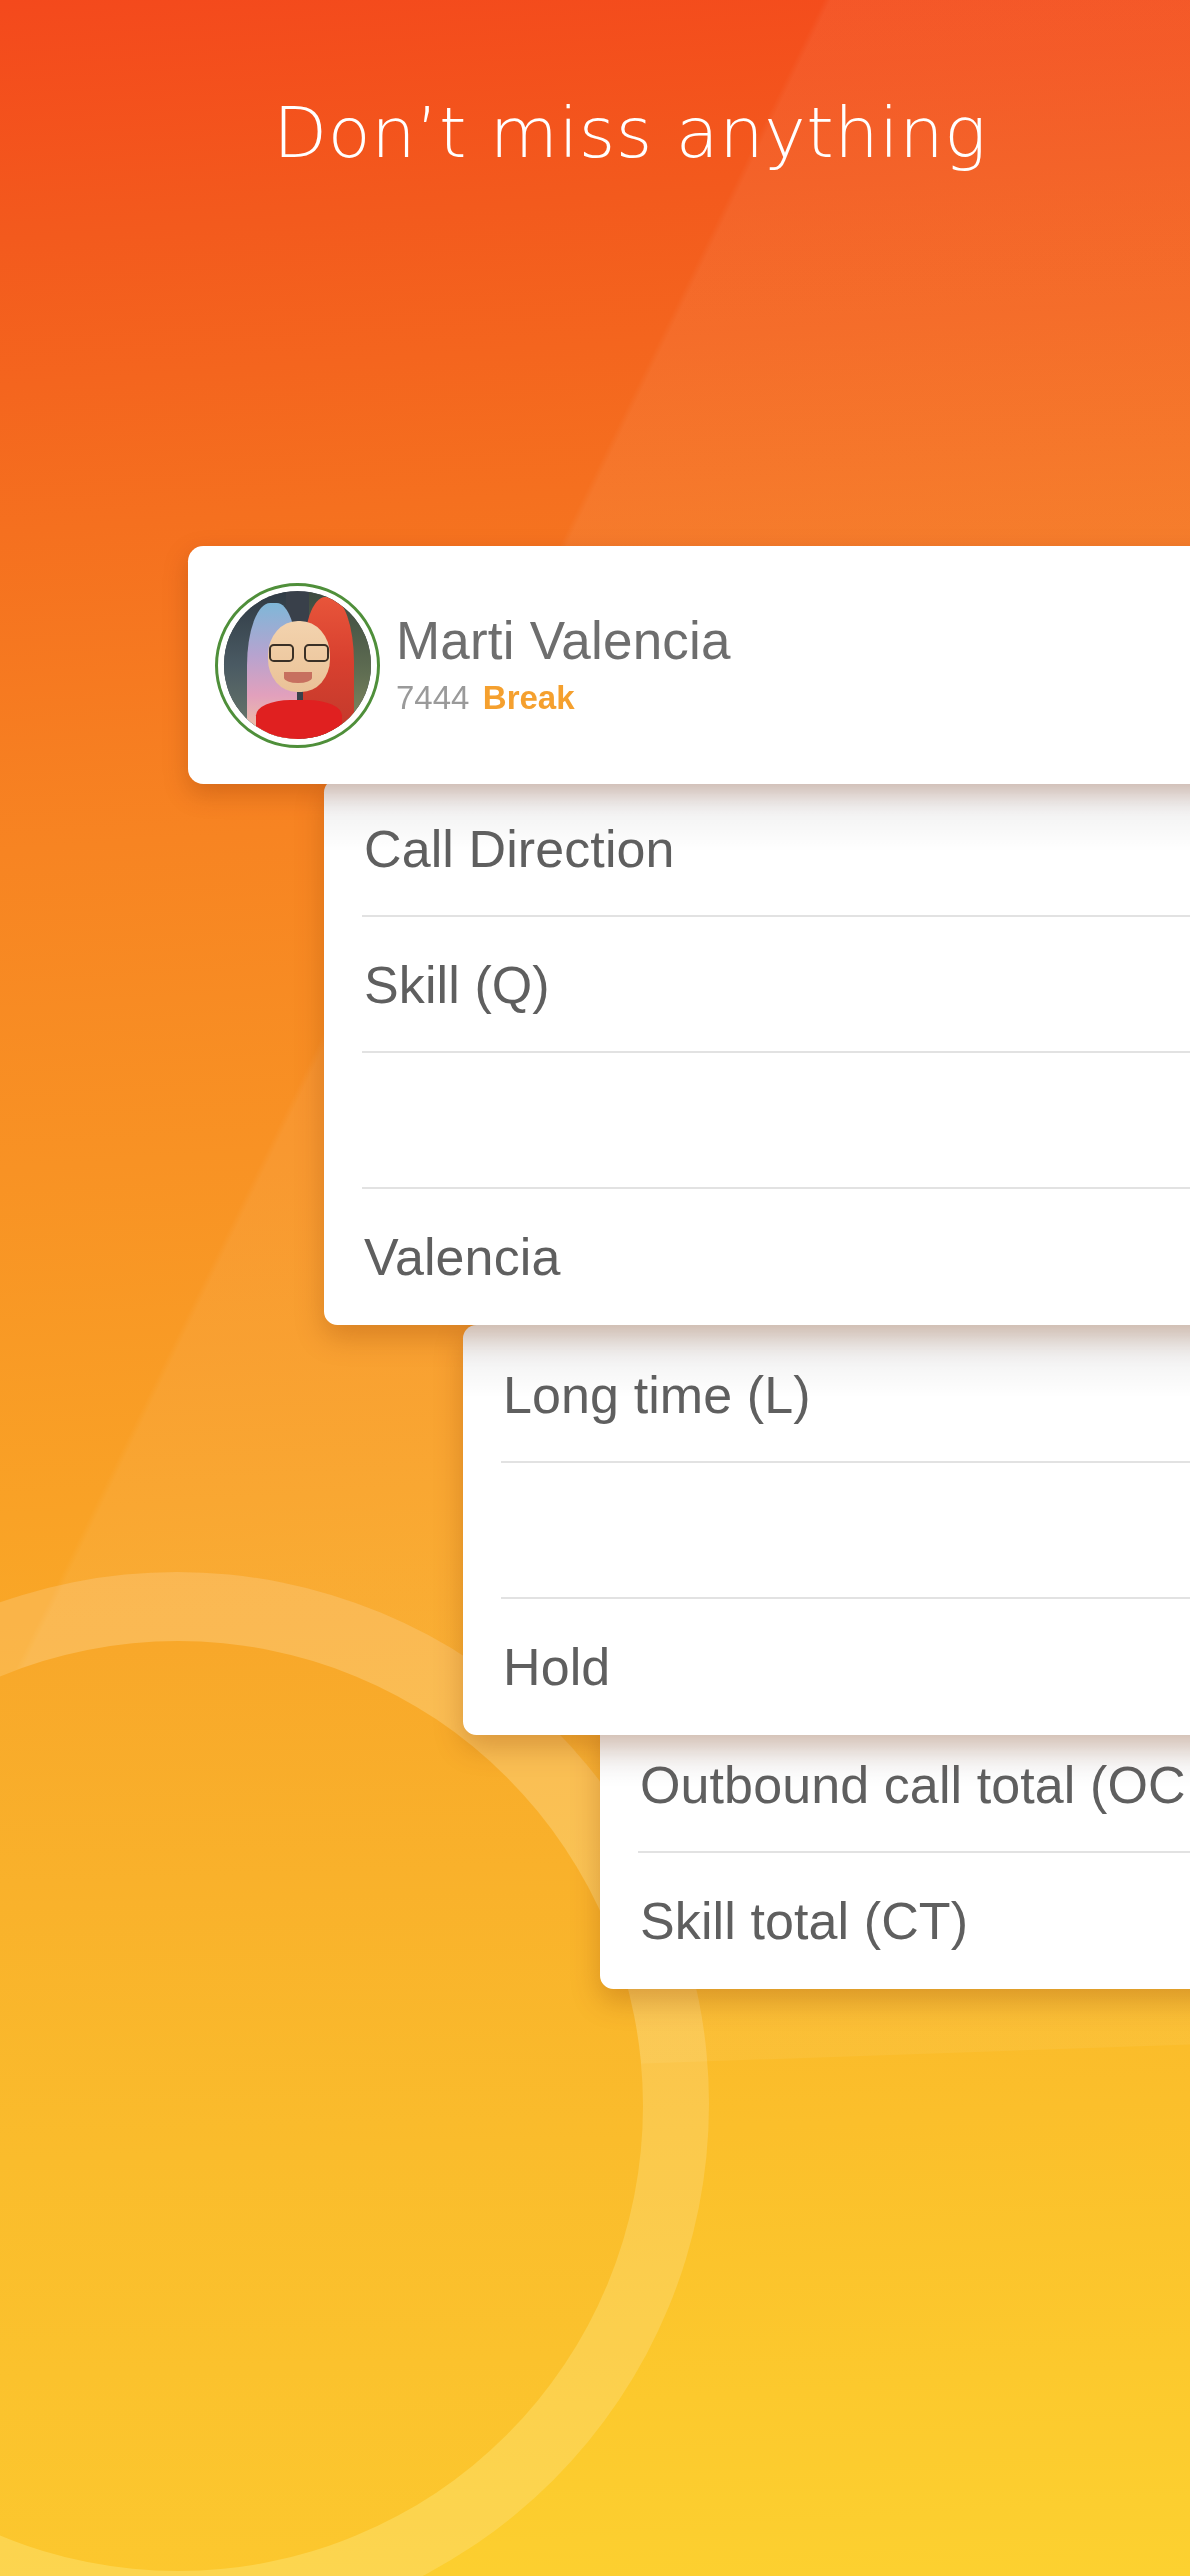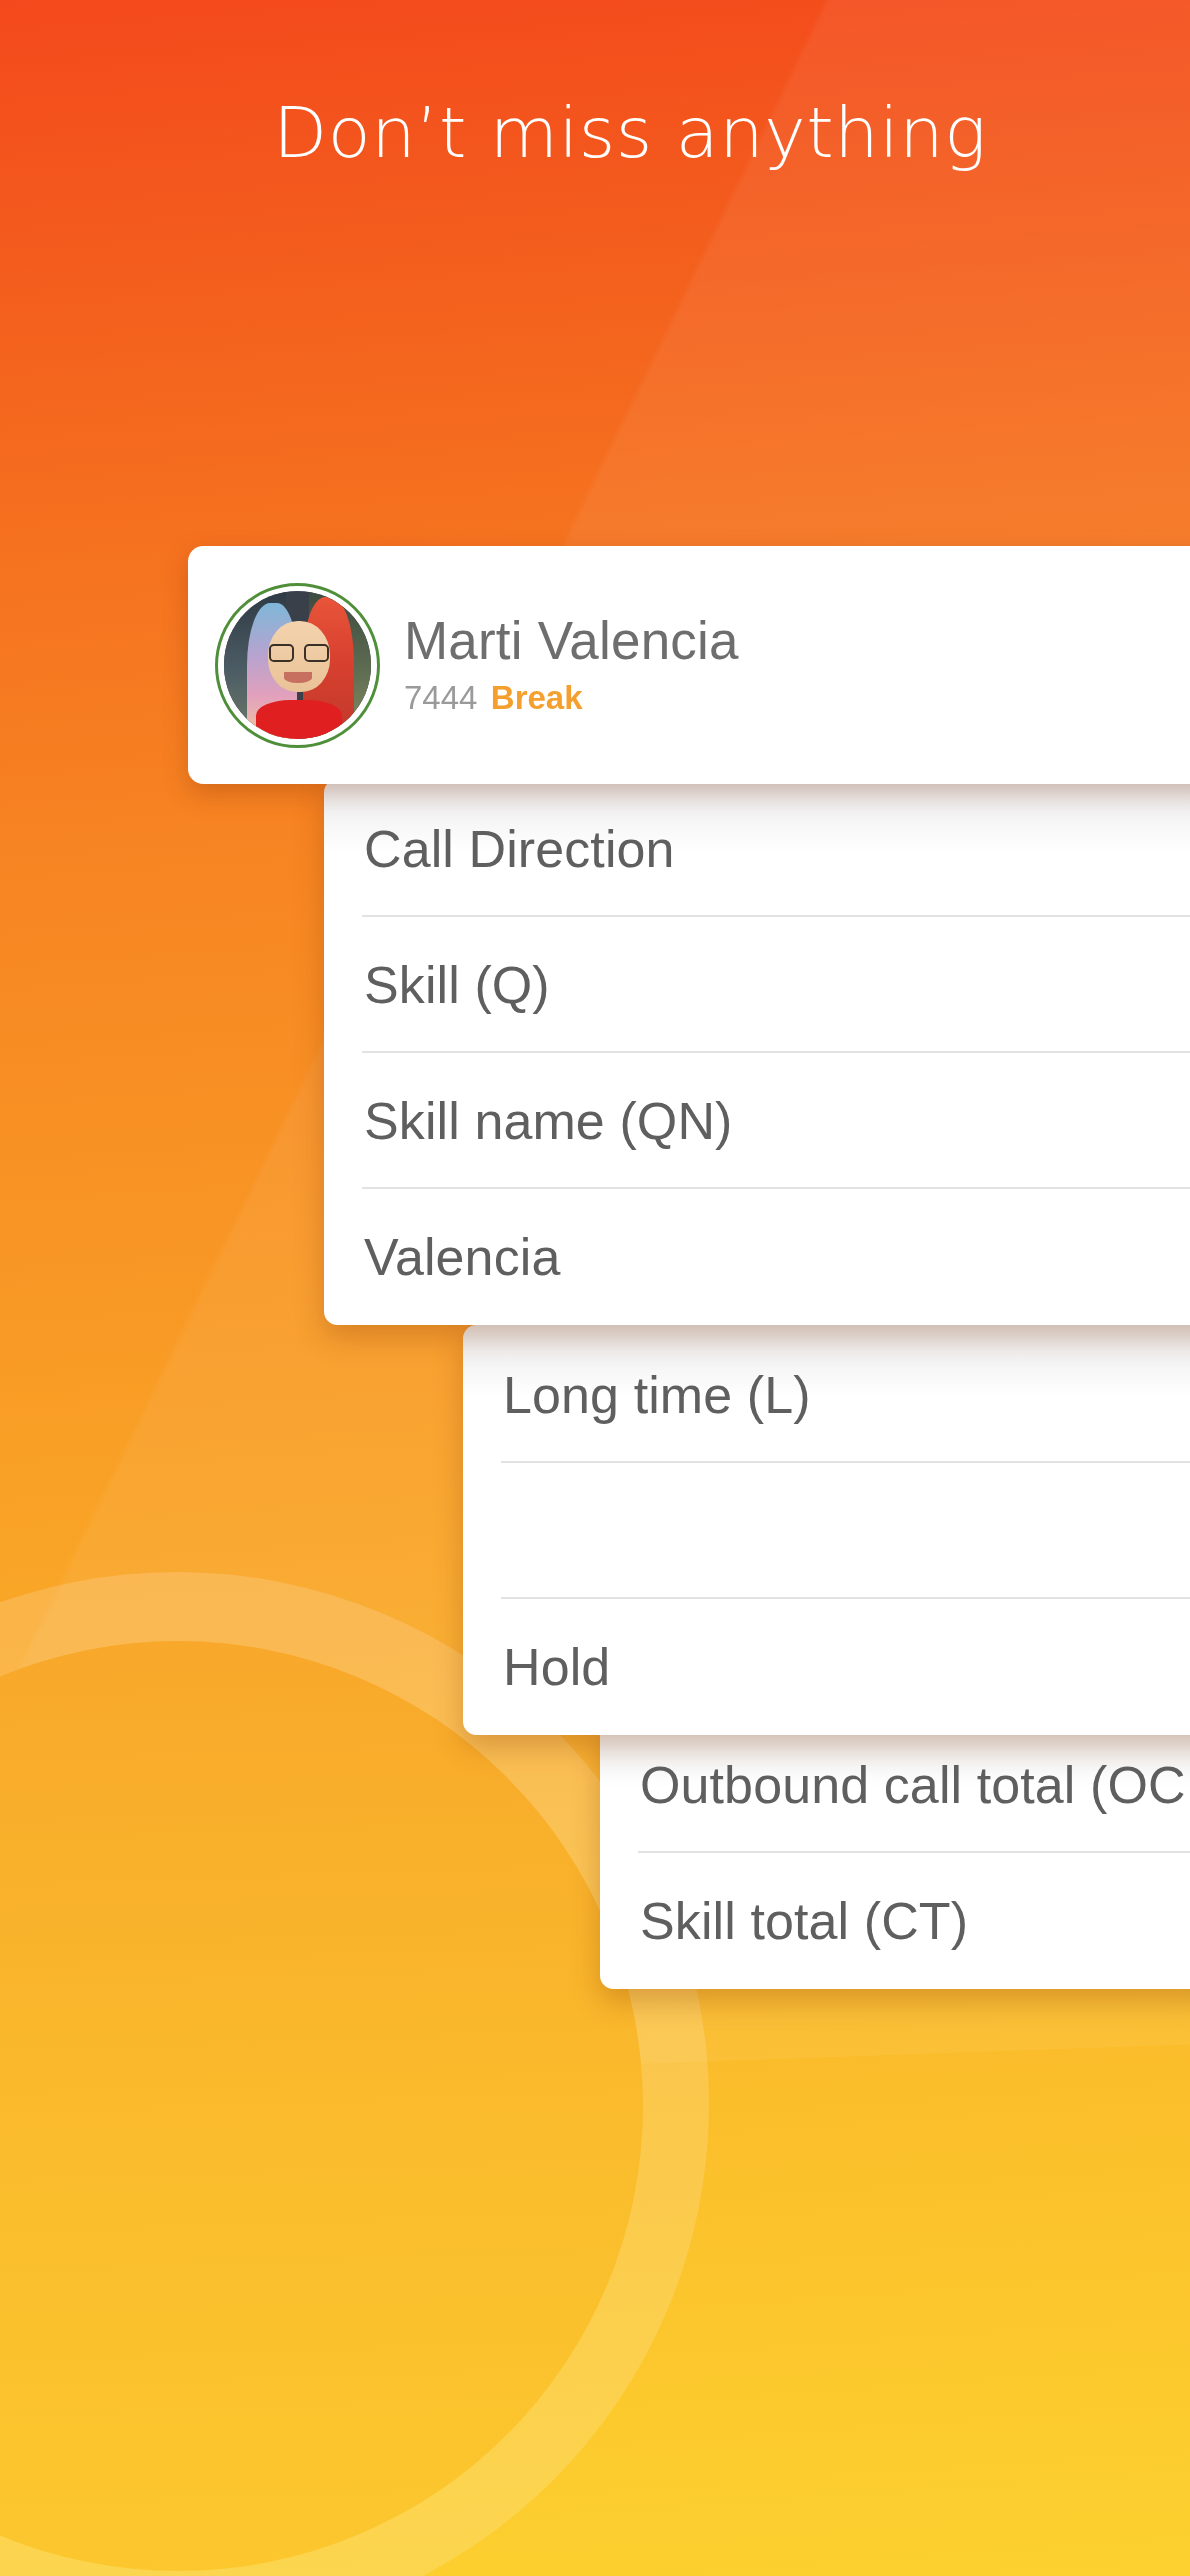--- a/index.html
+++ b/index.html
@@ -149,21 +149,21 @@
   .avatar-photo .mouth {
     position: absolute; left: 41%; top: 55%; width: 19%; height: 7%;
     background: #c7705f; border-radius: 0 0 60% 60%;
   }
   .avatar-photo .shirt {
     position: absolute; left: 22%; bottom: 0; width: 58%; height: 26%;
     background: #e02020; border-radius: 40% 40% 0 0;
   }
 
   .profile-text {
-    margin-left: 24px;
+    margin-left: 16px;
     display: flex;
     flex-direction: column;
     justify-content: center;
   }
   .profile-name {
     font-size: 53px;
     color: #6e6e6e;
     font-weight: 400;
     line-height: 1.05;
     letter-spacing: 0.2px;
@@ -261,21 +261,20 @@
     <div class="card-top-shade"></div>
     <div class="row">
       <span class="row-label">Call Direction</span>
       <div class="row-divider"></div>
     </div>
     <div class="row">
       <span class="row-label">Skill (Q)</span>
       <div class="row-divider"></div>
     </div>
     <div class="row">
-      <span class="row-label">Skill name (QN)</span>
       <div class="row-divider"></div>
     </div>
     <div class="row">
       <span class="row-label">Valencia</span>
 
     </div>
   </div>
 
   <div class="list-card c2">
     <div class="card-top-shade"></div>

